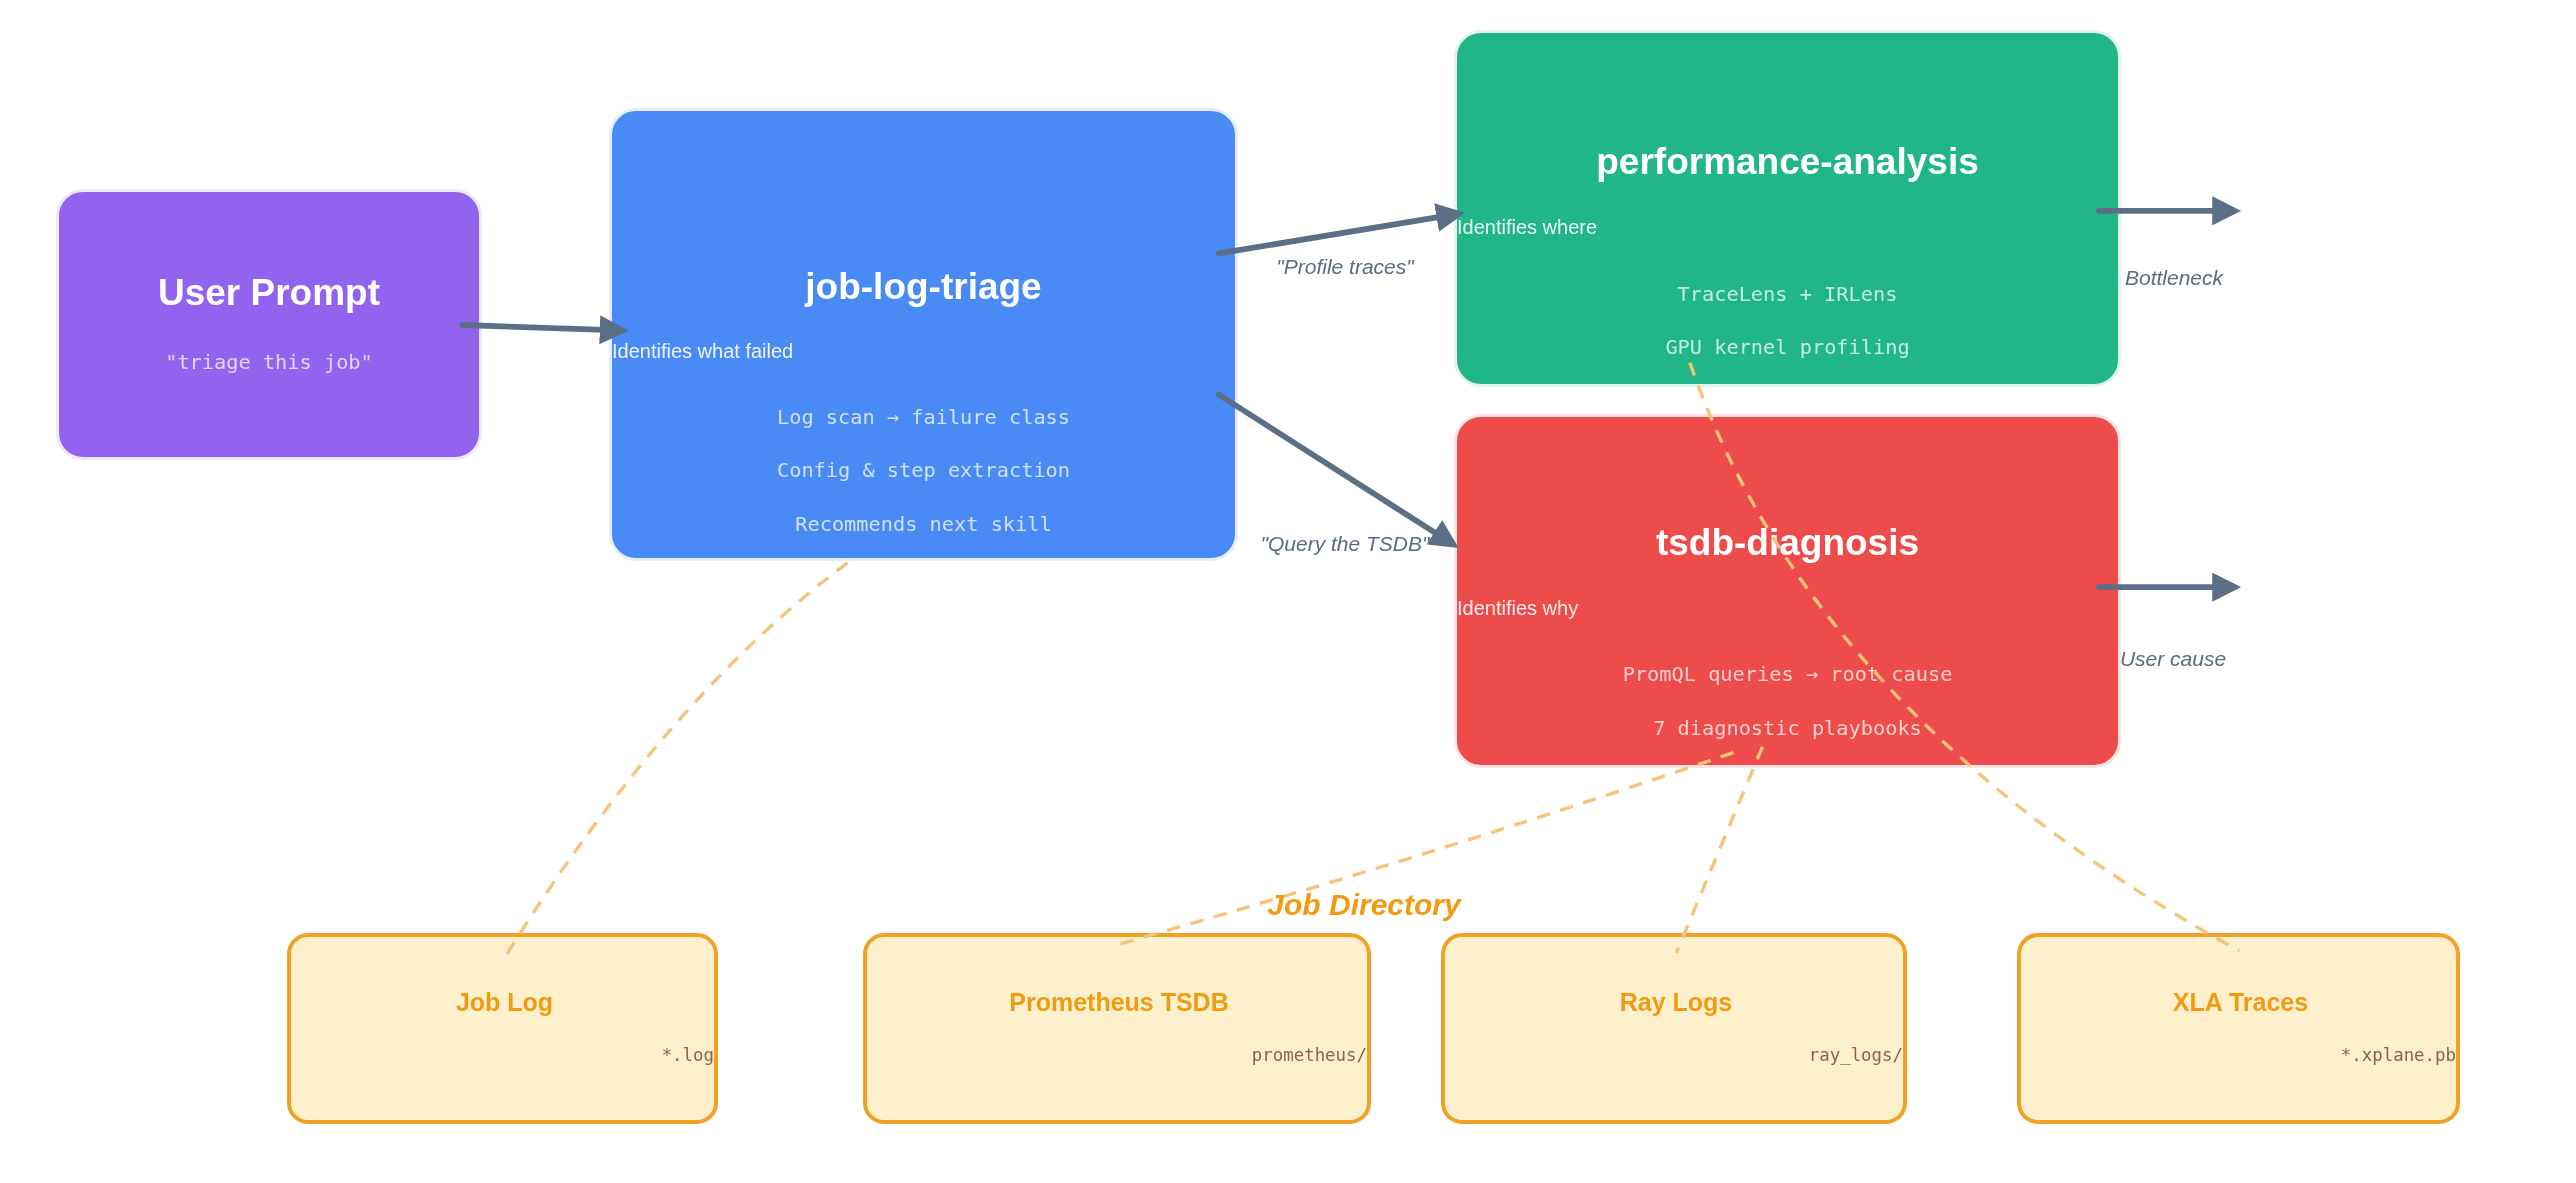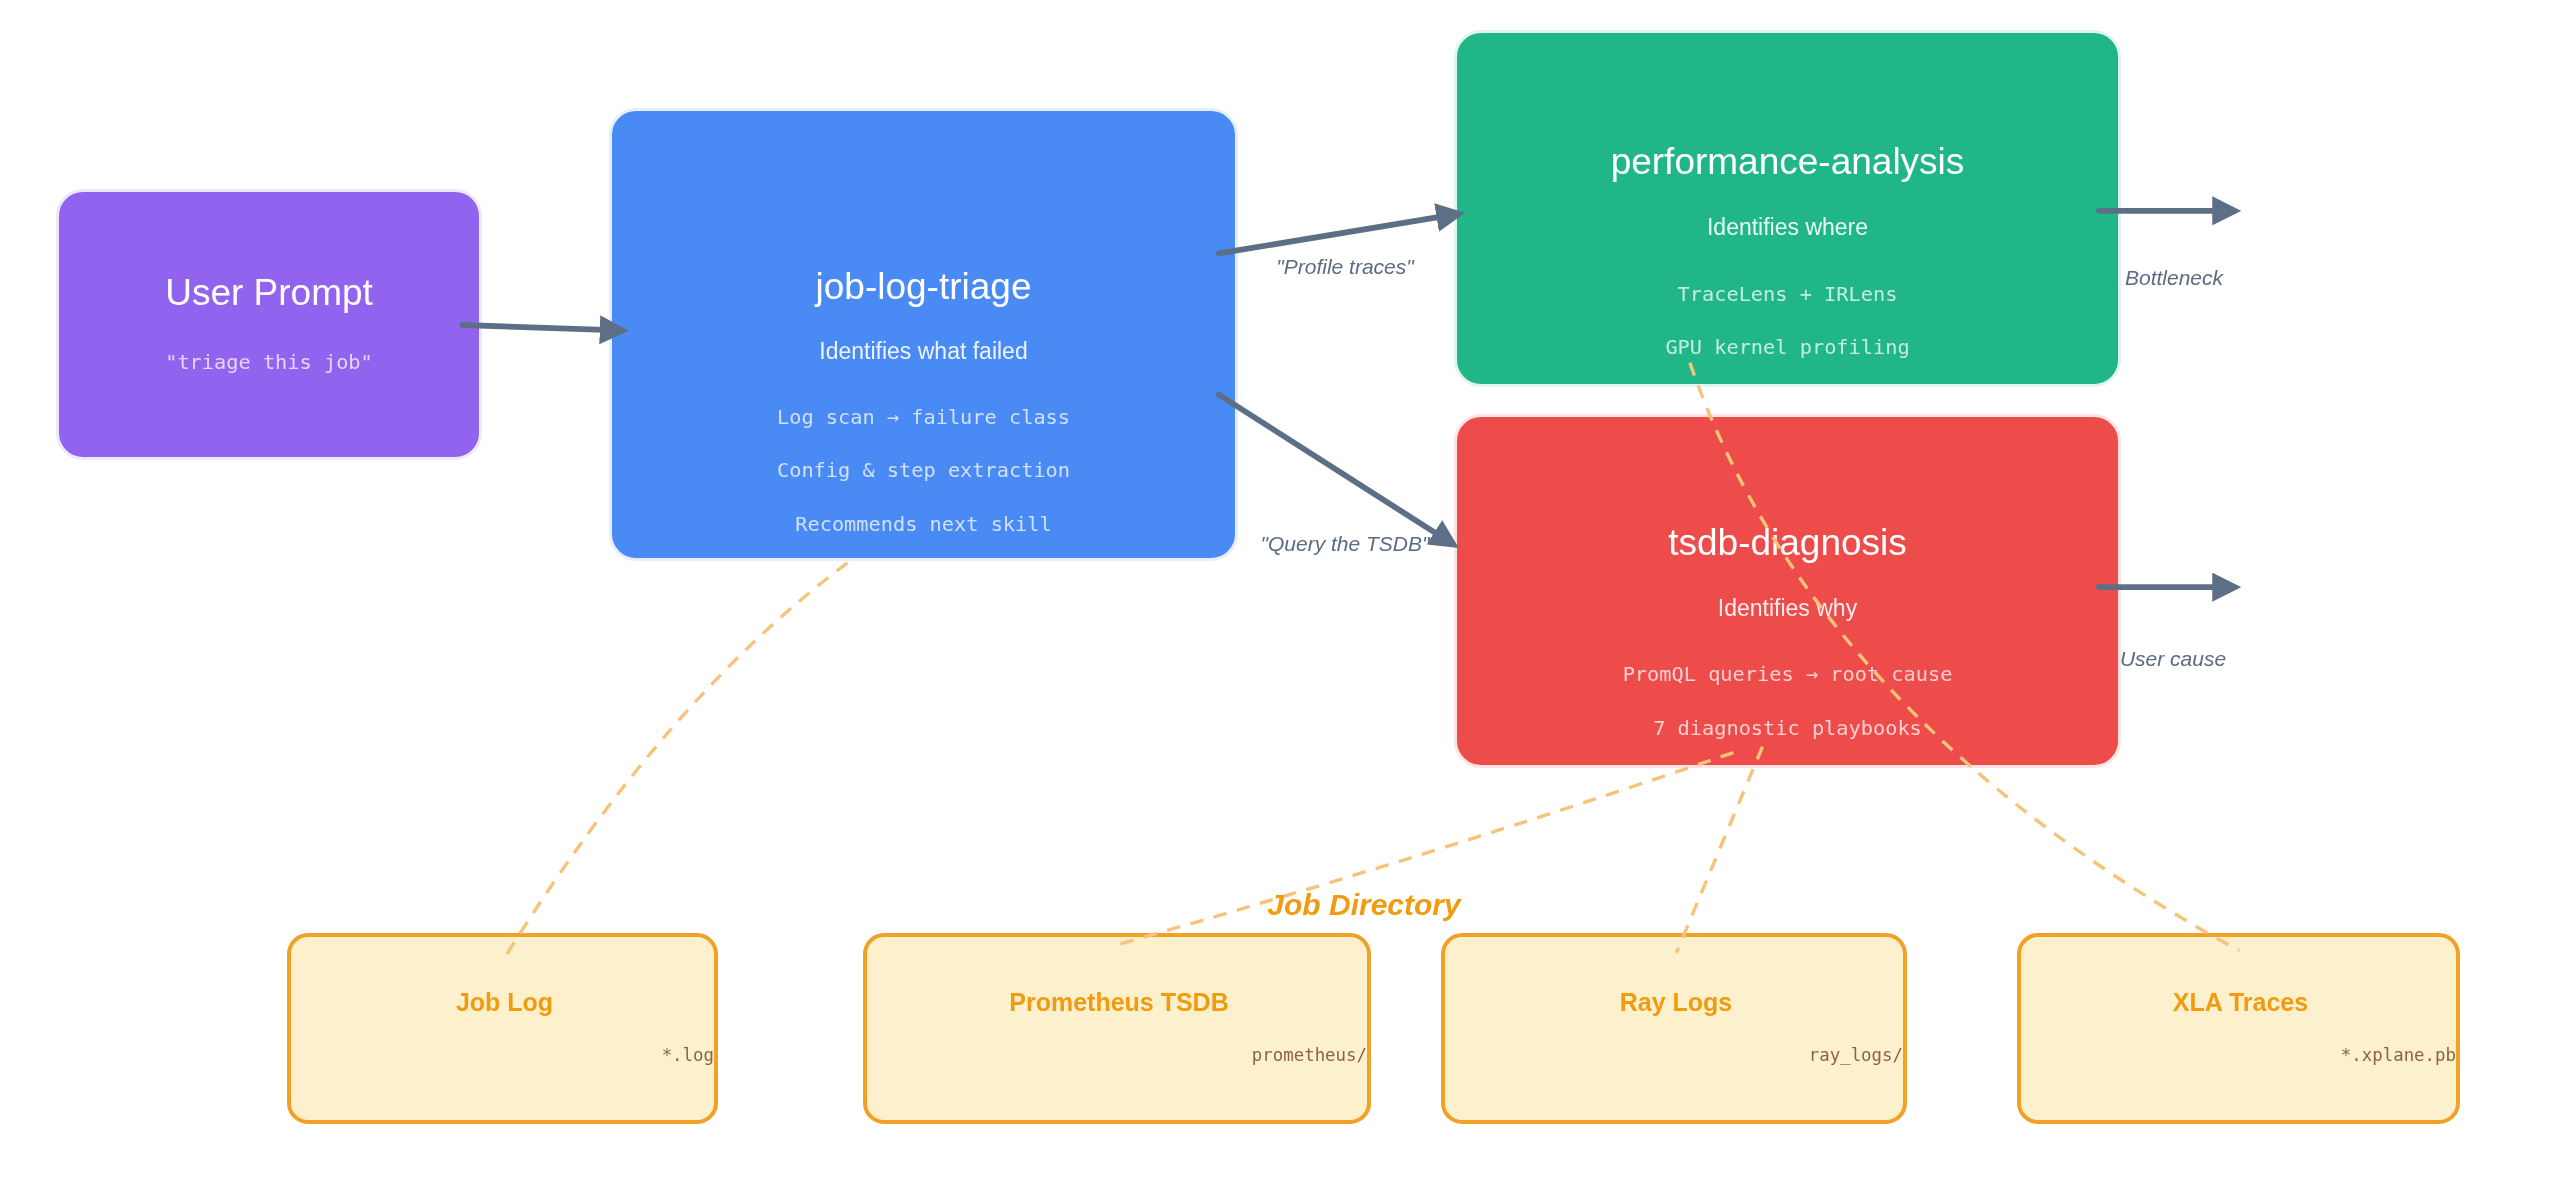--- a/index.html
+++ b/index.html
@@ -2,24 +2,24 @@
 <html style="--purple: #9263ef; --blue: #4a8af4; --green: #21b687; --red: #ee4b4b; --slate: #5d6f87; --labelSlate: #5a6b82; --cream: #fdf0cd; --creamBorder: #f0a126; --orangeText: #f09b10; --brownMono: #8f6247; --dashedOrange: #f6c37a;"><head>
 <meta charset="utf-8">
 <style>
   html,body{margin:0;padding:0;background:#ffffff;}
   .canvas{
     position:relative;width:2576px;height:1183px;background:#ffffff;
     font-family:"Liberation Sans",sans-serif;overflow:hidden;
   }
   
   .node{position:absolute;box-sizing:border-box;border-radius:27px;z-index:1;}
-  .node .t{position:absolute;left:0;right:0;text-align:center;font-weight:normal;
+  .node .t{position:absolute;left:0;right:0;text-align:center;font-weight:bold;
     font-size:37px;line-height:43px;color:#ffffff;white-space:nowrap;}
-  .node .s{position:absolute;left:0;right:0;text-align:center;
-    font-size:23px;line-height:29px;color:rgba(255,255,255,0.90);white-space:nowrap;}
+  .node .s{position:absolute;left:0;right:0;text-align:left;
+    font-size:20px;line-height:29px;color:rgba(255,255,255,0.90);white-space:nowrap;}
   .node .m{position:absolute;left:0;right:0;text-align:center;
     font-family:"DejaVu Sans Mono",monospace;font-size:20.3px;line-height:27px;
     color:rgba(255,255,255,0.74);white-space:nowrap;}
   .purple{background:var(--purple,#9263ef);border:3.9px solid #eee8fb;}
   .blue{background:var(--blue,#4a8af4);border:3.9px solid #e6eefc;}
   .green{background:var(--green,#21b687);border:3.9px solid #e2f5ec;}
   .red{background:var(--red,#ee4b4b);border:3.9px solid #fce4e4;}
   
   .data-node{position:absolute;box-sizing:border-box;background:var(--cream,#fdf0cd);
     border:4.8px solid var(--creamBorder,#f0a126);border-radius:21px;z-index:1;height:191px;top:933px;}

